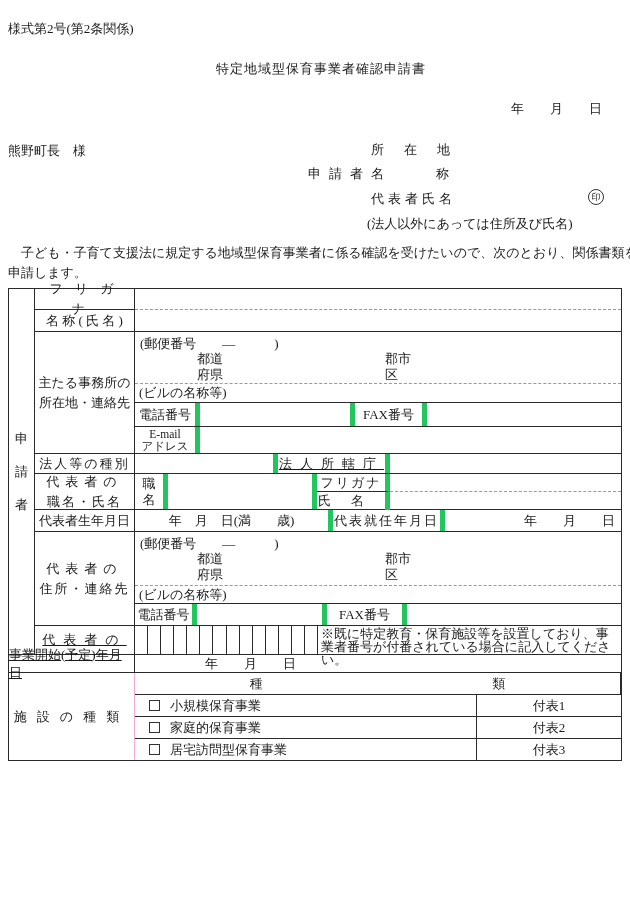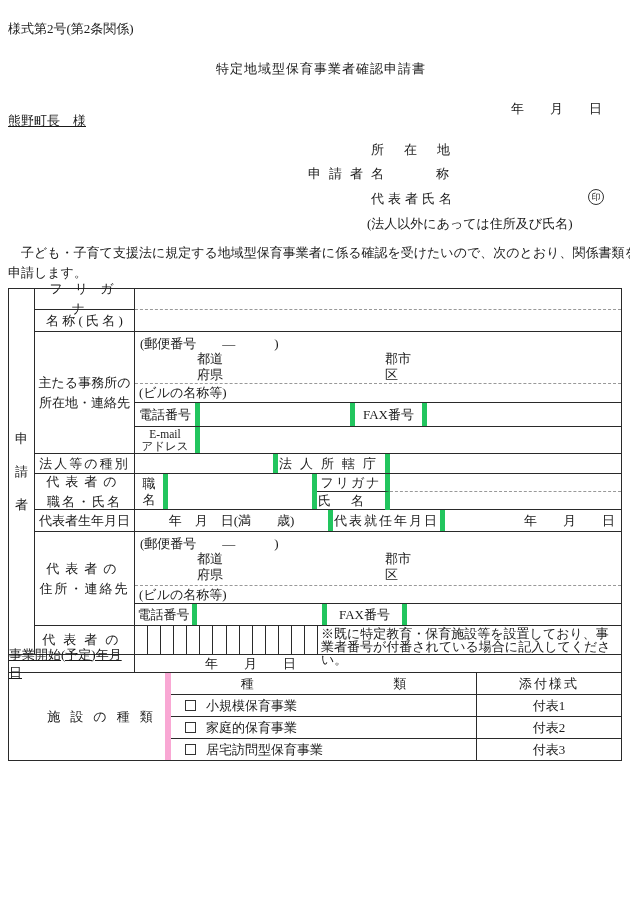--- a/index.html
+++ b/index.html
@@ -36,21 +36,21 @@
   .cell{display:flex;align-items:center;justify-content:center;text-align:center;}
   .fill{flex:1;}
   .bb{border-bottom:1px solid #2a2a2a;}
   .bbd{border-bottom:1px dashed #999;}
   .br{border-right:5px solid #22c55e;}
   
   .h21{height:21px}.h22{height:22px}.h20{height:20px}.h36{height:36px}.h28{height:28px}.h17{height:17px}
   .ls-f{letter-spacing:12px;text-indent:6px;}
   .ls-2{letter-spacing:2px;}
   .ls-6{letter-spacing:6px;}
-  .ls-8{letter-spacing:8px;}
+  .ls-8{letter-spacing:8px;text-decoration:underline;}
   .ls-10{letter-spacing:10px;}
   .ls-20{letter-spacing:20px;}
   .postal{position:relative;flex:none;}
   .p52{height:52px}.p54{height:54px}
   .postal .pline{position:absolute;left:5px;top:3px;}
   .postal .pc1{position:absolute;left:62px;top:19px;line-height:16px;}
   .postal .pc2{position:absolute;left:250px;top:19px;line-height:16px;}
   .bldg{height:19px;display:flex;align-items:center;padding-left:4px;flex:none;}
   .b18{height:18px;}
   .telrow{display:flex;flex:none;}
@@ -65,36 +65,36 @@
   .repnames{flex:1;display:flex;flex-direction:column;}
   .rn{display:flex;height:18px;flex:none;}
   .aval{flex:1;display:flex;align-items:center;justify-content:flex-end;padding-right:6px;}
   .numcells{width:183px;flex:none;display:flex;}
   .nc{flex:1;border-right:1px solid #2a2a2a;}
   .numnote{flex:1;font-size:13px;line-height:13px;padding:1px 3px;display:flex;align-items:flex-start;}
   .sec-start{height:18px;display:flex;border-bottom:1px solid #2a2a2a;flex:none;}
   .start-lbl{width:126px;flex:none;border-right:1px solid #2a2a2a;display:flex;align-items:center;justify-content:center;text-decoration:underline;}
   .start-val{flex:1;display:flex;align-items:center;padding-left:70px;}
   .sec-fac{display:flex;}
-  .fac-lbl{width:126px;flex:none;border-right:6px solid #f9a8d4;display:flex;align-items:center;justify-content:center;margin-left:36px;}
+  .fac-lbl{width:126px;flex:none;border-right:1px solid #f9a8d4;display:flex;align-items:center;justify-content:center;}
   .fac-rows{flex:1;display:flex;flex-direction:column;}
   .fr{display:flex;flex:none;height:22px;}
   .fr:last-child{height:21px;border-bottom:none;}
   .type-col{flex:1;display:flex;align-items:center;border-right:1px solid #2a2a2a;}
   .type-head{flex:1;display:flex;align-items:center;justify-content:space-around;border-right:1px solid #2a2a2a;}
   .attach-col{width:144px;flex:none;display:flex;align-items:center;justify-content:center;}
   .cb{width:11px;height:11px;border:1px solid #333;display:inline-block;margin:0 10px 0 14px;flex:none;background:#fff;}
 </style>
 </head>
 <body>
 
 <div class="abs" style="left:8px;top:20px;">様式第2号(第2条関係)</div>
 <div class="abs center ls-title" style="left:12px;right:0;top:60px;">特定地域型保育事業者確認申請書</div>
 <div class="abs" style="left:511px;top:100px;">年　　月　　日</div>
-<div class="abs" style="left:8px;top:112px;text-decoration:underline;">熊野町長　様</div>
+<div class="abs" style="left:8px;top:142px;">熊野町長　様</div>
 
 <div class="abs ls-loc" style="left:371px;top:141px;">所在地</div>
 <div class="abs ls-app" style="left:308px;top:165px;">申請者</div>
 <div class="abs ls-name" style="left:371px;top:165px;">名称</div>
 <div class="abs ls-rep" style="left:371px;top:190px;">代表者氏名</div>
 <div class="seal">印</div>
 <div class="abs" style="left:367px;top:215px;">(法人以外にあっては住所及び氏名)</div>
 
 <div class="abs" style="left:8px;top:244px;">　子ども・子育て支援法に規定する地域型保育事業者に係る確認を受けたいので、次のとおり、関係書類を添えて</div>
 <div class="abs" style="left:8px;top:264px;">申請します。</div>
@@ -237,21 +237,20 @@
   </div>
 
   <div class="sec-fac">
     <div class="fac-lbl ls-10">施設の種類</div>
     <div class="fac-rows">
       <div class="fr h17 bb">
         <div class="type-head">
           <span>種</span>
           <span>類</span>
         </div>
-        <div class="attach-col ls-2">添付様式</div>
       </div>
       <div class="fr bb">
         <div class="type-col">
           <span class="cb"></span>
           <span>小規模保育事業</span>
         </div>
         <div class="attach-col">付表1</div>
       </div>
       <div class="fr bb">
         <div class="type-col">

